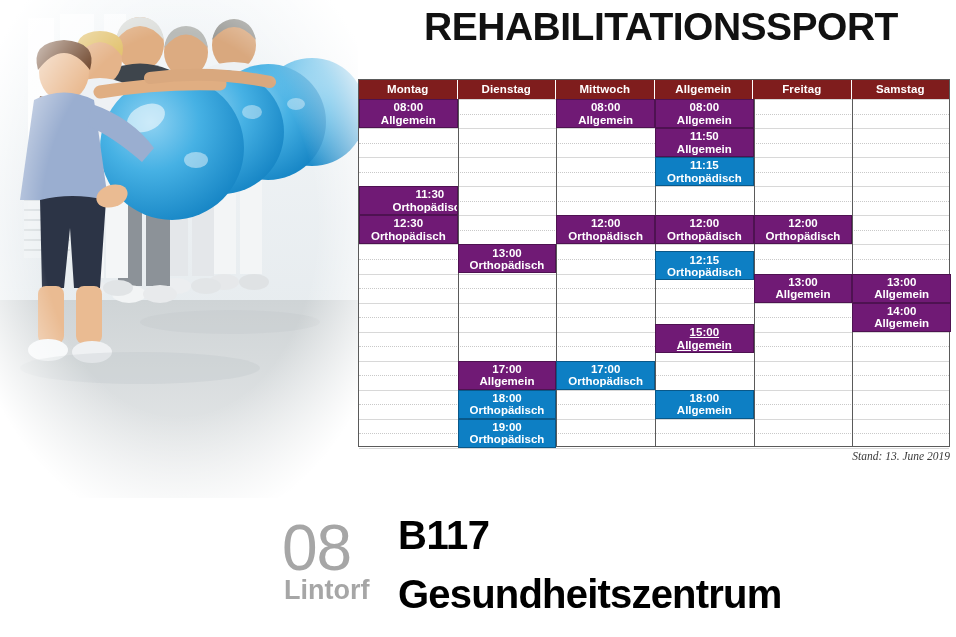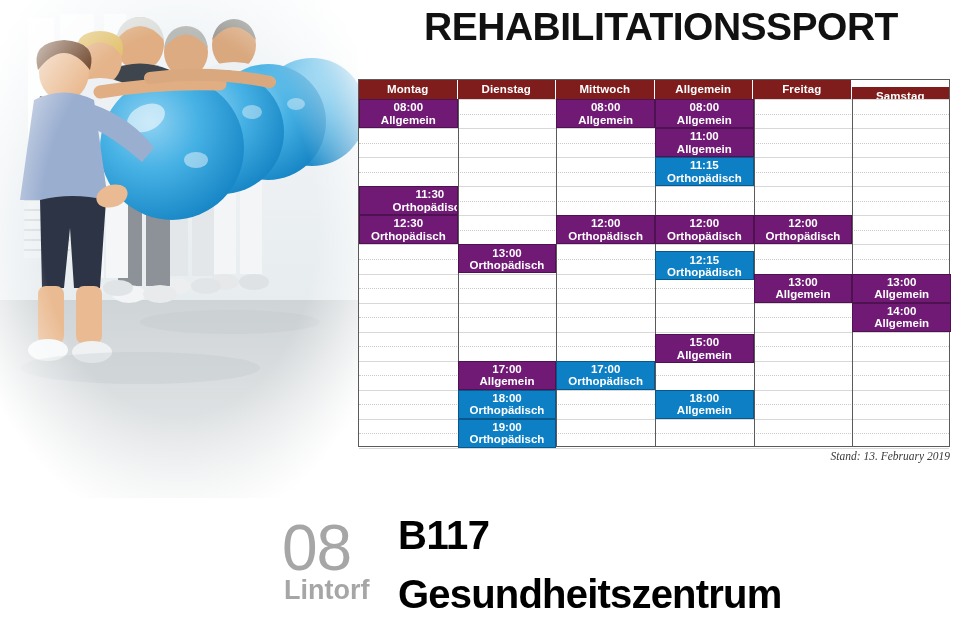--- a/index.html
+++ b/index.html
@@ -31,21 +31,21 @@
     position:absolute; left:358px; top:79px; width:592px; height:368px;
     border:1.5px solid #5a5a5a; background:#ffffff;
   }
   #thead { display:flex; height:19px; width:100%; }
   .th {
     flex:1 1 0; background:#7f1d1d; color:#ffffff;
     font-size:11.5px; font-weight:bold; text-align:center;
     line-height:19px; letter-spacing:0.1px;
     border-right:1.5px solid #ffffff;
   }
-  .th:last-child { border-right:none;margin-top:7px; }
+  .th:last-child { border-right:none; }
 
   #grid {
     position:absolute; left:0; top:19px; right:0; bottom:0;
   }
   
   .hline {
     position:absolute; left:0; right:0; height:0;
     border-top:1px dotted #c9c9c9;
   }
   .hline.solid { border-top:1px solid #d8d8d8; }
@@ -275,21 +275,21 @@
       </div>
       <div class="cell green" style="left: 197.333px; top: 0px; width: 98.6667px; height: 29.0833px;">
         <span class="t">08:00</span>
         <span class="k">Allgemein</span>
       </div>
       <div class="cell green" style="left: 296px; top: 0px; width: 98.6667px; height: 29.0833px;">
         <span class="t">08:00</span>
         <span class="k">Allgemein</span>
       </div>
       <div class="cell green" style="left: 296px; top: 29.0833px; width: 98.6667px; height: 29.0833px;">
-        <span class="t">11:00</span>
+        <span class="t">11:50</span>
         <span class="k">Allgemein</span>
       </div>
       <div class="cell blue" style="left: 296px; top: 58.1667px; width: 98.6667px; height: 29.0833px;">
         <span class="t">11:15</span>
         <span class="k">Orthopädisch</span>
       </div>
       <div class="cell green" style="left: 0px; top: 87.25px; width: 98.6667px; height: 29.0833px; padding-left: 43px;">
         <span class="t">11:30</span>
         <span class="k">Orthopädisch</span>
       </div>
@@ -322,21 +322,21 @@
         <span class="k">Allgemein</span>
       </div>
       <div class="cell green" style="left: 493.333px; top: 174.5px; width: 98.6667px; height: 29.0833px;">
         <span class="t">13:00</span>
         <span class="k">Allgemein</span>
       </div>
       <div class="cell green" style="left: 493.333px; top: 203.583px; width: 98.6667px; height: 29.0833px;">
         <span class="t">14:00</span>
         <span class="k">Allgemein</span>
       </div>
-      <div class="cell green" style="left: 296px; top: 235px; width: 98.6667px; height: 29.0833px;">
+      <div class="cell green" style="left: 296px; top: 225px; width: 98.6667px; height: 29.0833px; text-decoration: underline;">
         <span class="t">15:00</span>
         <span class="k">Allgemein</span>
       </div>
       <div class="cell green" style="left: 98.6667px; top: 261.75px; width: 98.6667px; height: 29.0833px;">
         <span class="t">17:00</span>
         <span class="k">Allgemein</span>
       </div>
       <div class="cell blue" style="left: 197.333px; top: 261.75px; width: 98.6667px; height: 29.0833px;">
         <span class="t">17:00</span>
         <span class="k">Orthopädisch</span>
@@ -349,21 +349,21 @@
         <span class="t">18:00</span>
         <span class="k">Allgemein</span>
       </div>
       <div class="cell blue" style="left: 98.6667px; top: 319.917px; width: 98.6667px; height: 29.0833px;">
         <span class="t">19:00</span>
         <span class="k">Orthopädisch</span>
       </div>
     </div>
 </div>
 
-<div id="stand">Stand: 13. February 2019</div>
+<div id="stand">Stand: 13. June 2019</div>
 
 <div id="footer">
   <div id="logo-08">08</div>
   <div id="logo-lintorf">Lintorf</div>
   <div id="brand">
     <div id="brand-line1">B117</div>
     <div id="brand-line2">Gesundheitszentrum</div>
   </div>
 </div>
 

